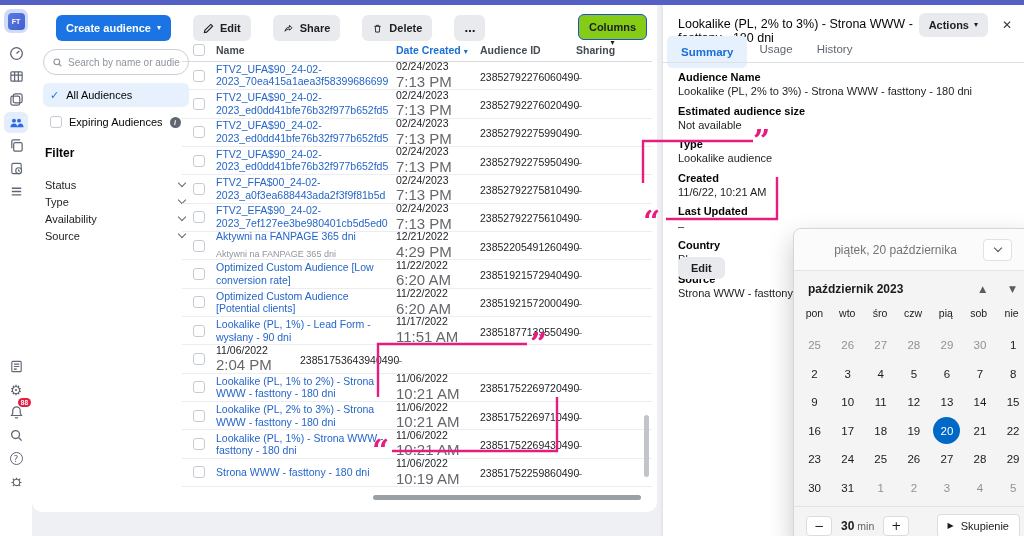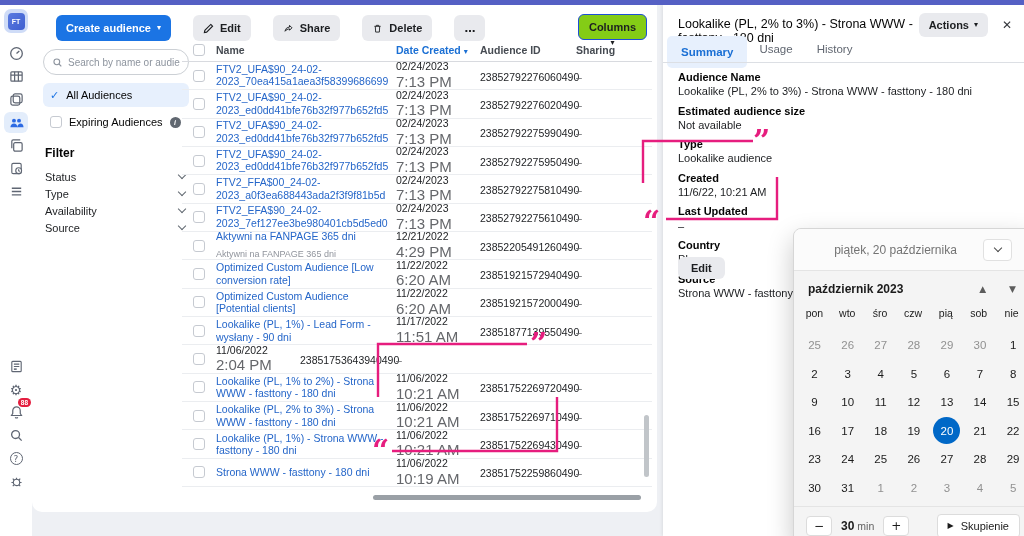--- a/index.html
+++ b/index.html
@@ -40,21 +40,21 @@
   .searchbox { height:26px; border:1px solid #ccd0d5; border-radius:14px; display:flex; align-items:center; gap:5px; padding:0 8px; color:#8d949e; }
   .searchbox svg { width:11px; height:11px; flex:none; }
   .searchbox input { border:0; outline:0; width:100%; font-size:10px; color:#1c1e21; background:transparent; font-family:inherit; }
   .searchbox input::placeholder { color:#8d949e; }
   .aud-all { margin-top:8px; height:24px; background:#e7f0fd; border-radius:6px; display:flex; align-items:center; gap:7px; padding:0 7px; font-size:11px; color:#050505; }
   .aud-all .ck { color:#1b74e4; font-size:11px; font-weight:bold; }
   .aud-exp { margin-top:3px; height:24px; display:flex; align-items:center; gap:7px; padding:0 7px; font-size:11px; color:#050505; }
   .cb { width:12px; height:12px; border:1.5px solid #c6cad1; border-radius:3px; background:#fff; flex:none; }
   .info-dot { width:11px; height:11px; background:#606770; border-radius:50%; color:#fff; font-size:7px; font-weight:bold; font-style:italic; display:flex; align-items:center; justify-content:center; }
   .filter-title { margin-top:12px; font-size:12px; font-weight:bold; color:#050505; padding-left:2px; }
-  .filter-list { margin-top:8px; }
+  .filter-list { margin-top:16px; }
   .filter-item { height:17px; display:flex; align-items:center; justify-content:space-between; font-size:11px; color:#1c1e21; padding:0 4px 0 2px; }
   .chev { width:6px; height:6px; border-right:1.5px solid #606770; border-bottom:1.5px solid #606770; transform:rotate(45deg); margin-top:-3px; }
 
   
   .table { position:absolute; left:150px; top:34px; width:470px; }
   .thead { display:flex; align-items:center; height:22px; font-size:10.5px; font-weight:bold; color:#464b52; }
   .tbody { border-top:1px solid #d8dadf; }
   .trow { display:flex; align-items:center; height:28.35px; border-bottom:1px solid #ebedf0; }
   .c-cb { width:34px; display:flex; justify-content:center; flex:none; }
   .c-name { width:180px; flex:none; padding-right:6px; }

